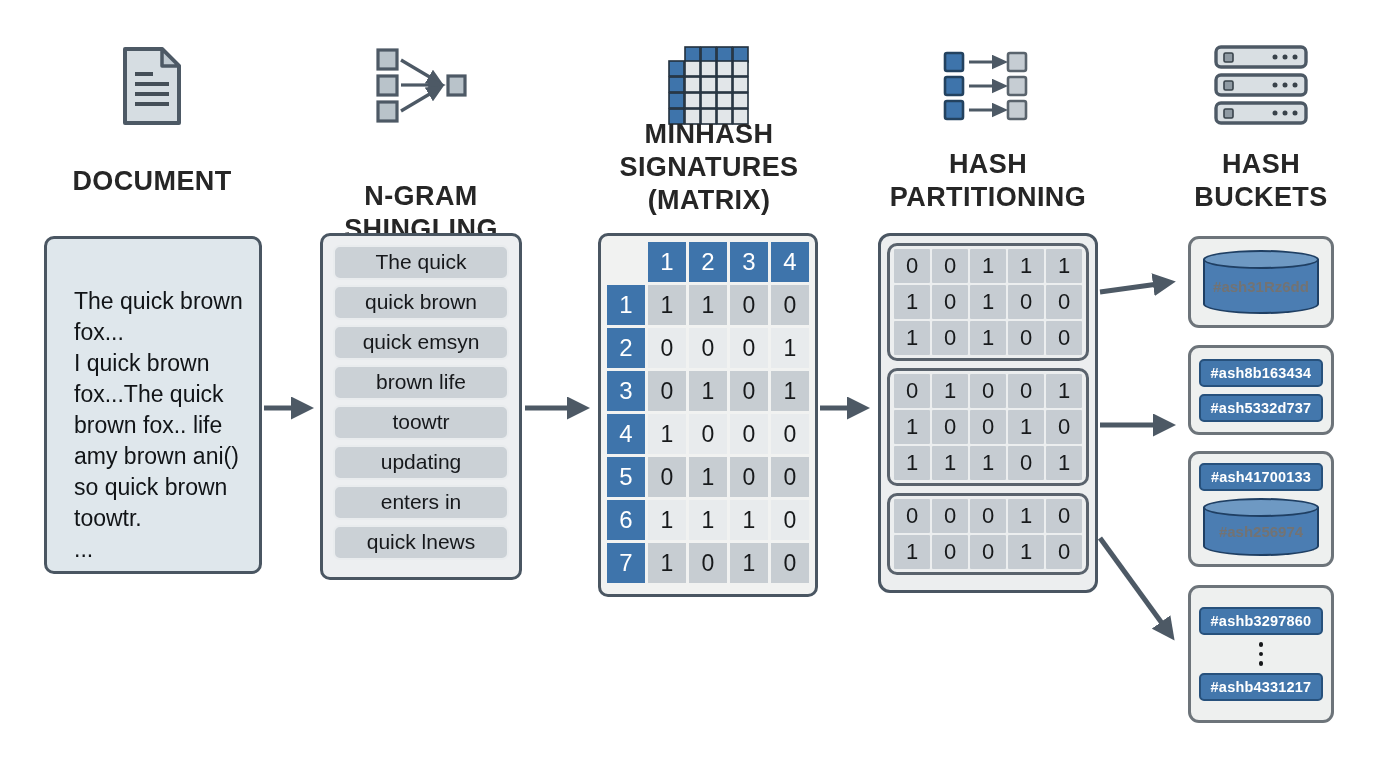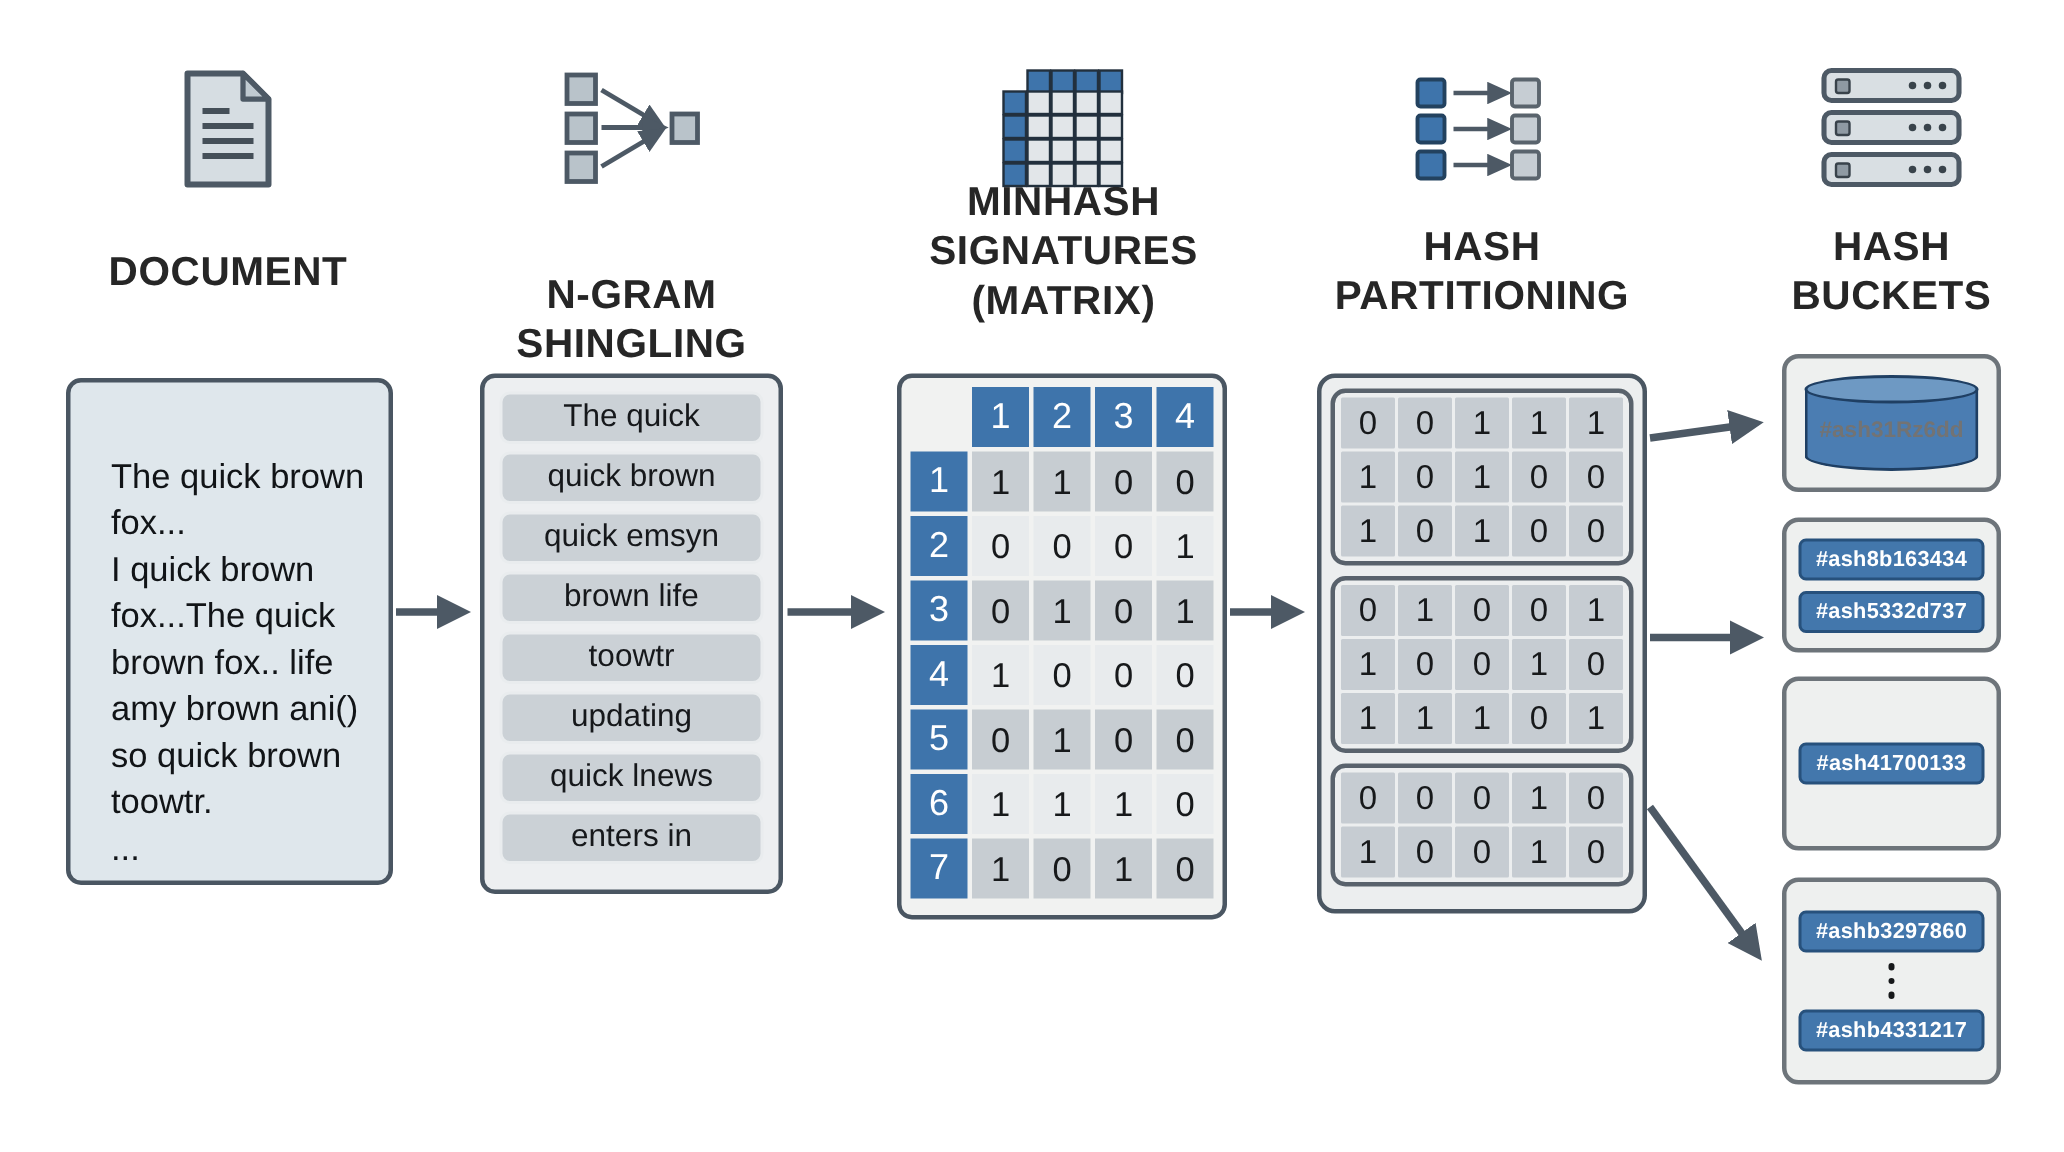--- a/index.html
+++ b/index.html
@@ -9,21 +9,21 @@
 
   
   .icon-wrap { position:absolute; top:40px; height:92px; display:flex;
                align-items:center; justify-content:center; }
   .stage-title { position:absolute; width:260px; text-align:center;
                  font-weight:700; font-size:27px; line-height:33px;
                  letter-spacing:0.4px; color:var(--title-text,#262626);
                  white-space:pre-line; }
 
   
-  .panel { position:absolute; border:3px solid var(--border-dark,#4a5662); border-radius:10px;margin-top:16px; }
+  .panel { position:absolute; border:3px solid var(--border-dark,#4a5662); border-radius:10px; }
 
   .doc-panel { left:44px; top:236px; width:218px; height:338px;
                background:var(--doc-panel,#dfe7ec); padding:16px 14px 0 27px;
                font-size:23px; line-height:31px; color:#111417; white-space:pre-line; }
 
   .shingles-panel { left:320px; top:233px; width:202px; height:347px;
                     background:var(--panel-light,#edeff1); padding:9px 10px; }
   .pill { height:35px; margin-bottom:5px; background:var(--pill-gray,#cbd1d6);
           border:2px solid #e9ecee; border-radius:7px; text-align:center;
           font-size:21px; line-height:30px; color:#16181b; }
@@ -224,22 +224,22 @@
 ...</span>
   </div>
 
   <div class="panel shingles-panel">
       <div class="pill">The quick</div>
       <div class="pill">quick brown</div>
       <div class="pill">quick emsyn</div>
       <div class="pill">brown life</div>
       <div class="pill">toowtr</div>
       <div class="pill">updating</div>
+      <div class="pill">enters in</div>
       <div class="pill">quick lnews</div>
-      <div class="pill">enters in</div>
     </div>
 
   <div class="panel matrix-panel">
     <div class="matrix-grid">
         <div class="mcell corner"></div>
         <div class="mhead">1</div>
         <div class="mhead">2</div>
         <div class="mhead">3</div>
         <div class="mhead">4</div>
         <div class="mhead">1</div>
@@ -341,20 +341,25 @@
         <div class="cyl-top"></div>
         <div class="cyl-label">#ash31Rz6dd</div>
       </div>
     </div>
   <div class="bucket bucket-2">
       <div class="chip">#ash8b163434</div>
       <div class="chip">#ash5332d737</div>
     </div>
   <div class="bucket bucket-3">
       <div class="chip">#ash41700133</div>
+      <div class="cylinder cyl-sm">
+        <div class="cyl-body"></div>
+        <div class="cyl-top"></div>
+        <div class="cyl-label">#ash256974</div>
+      </div>
     </div>
   <div class="bucket bucket-4">
       <div class="chip">#ashb3297860</div>
       <div class="vdots">
         <div class="dot"></div>
         <div class="dot"></div>
         <div class="dot"></div>
       </div>
       <div class="chip">#ashb4331217</div>
     </div>

